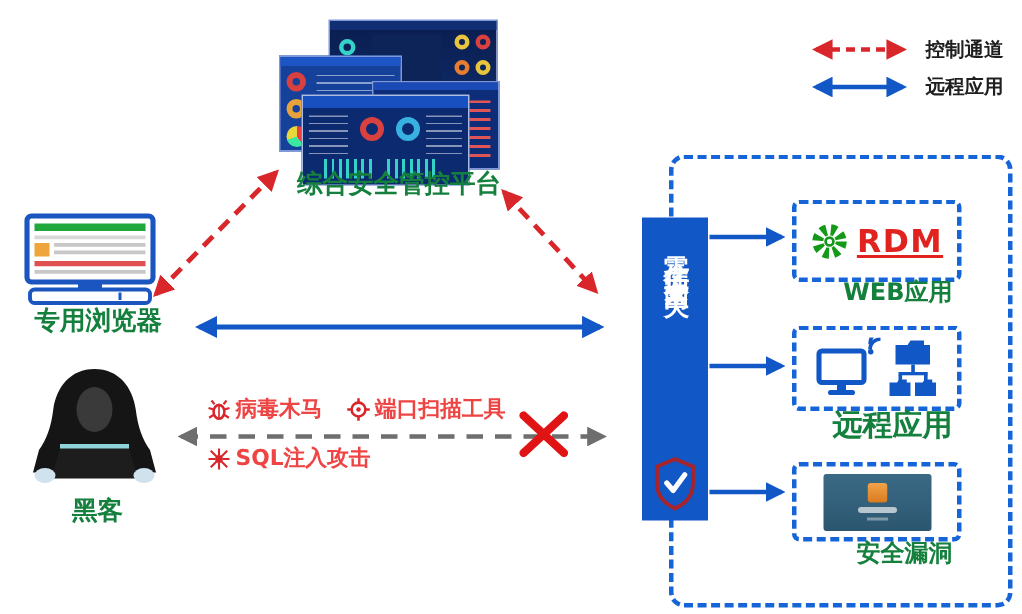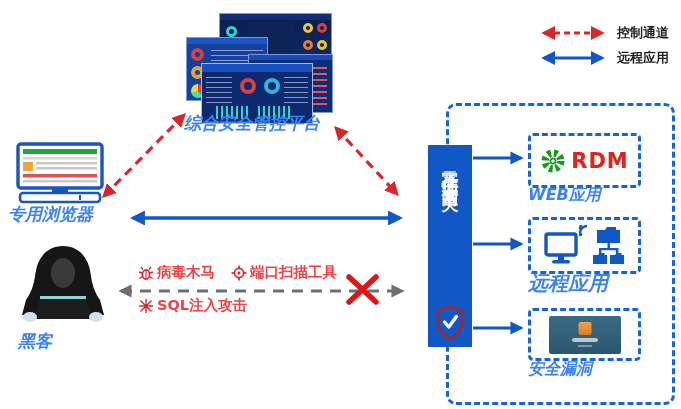--- a/index.html
+++ b/index.html
@@ -1,33 +1,33 @@
 <!DOCTYPE html>
 <html><head>
 <meta charset="utf-8">
 <style>
   html,body{margin:0;padding:0;background:#fff;}
   .canvas{position:relative;width:681px;height:409px;background:#fff;overflow:hidden;
           font-family:"DejaVu Sans","Liberation Sans",sans-serif;color:#1f1f1f;}
   .abs{position:absolute;}
-  .lbl{position:absolute;font-weight:bold;color:#3b82f6;text-align:left;line-height:1.15;font-style:italic;}
+  .lbl{position:absolute;font-weight:bold;color:#15803d;text-align:right;line-height:1.15;}
 
   
   .zone{position:absolute;left:446px;top:103px;width:223px;height:296px;
         border:3px dashed #1565d8;border-radius:10px;}
   .gateway-bar{position:absolute;left:428px;top:145px;width:44px;height:202px;
         background:#1257c6;display:flex;justify-content:center;}
   .gateway-label{writing-mode:vertical-rl;text-orientation:upright;font-size:17px;
         font-weight:bold;color:#fff;letter-spacing:4px;line-height:1;margin-top:12px;}
   .shield{position:absolute;left:50%;bottom:6px;transform:translateX(-50%);}
 
   .svc-box{position:absolute;left:528px;width:107px;background:#fff;
         border:3px dashed #1565d8;border-radius:5px;display:flex;align-items:center;justify-content:center;}
   .rdm-wrap{display:flex;align-items:center;gap:5px;}
-  .rdm-text{font-size:21px;font-weight:800;color:#e0231e;letter-spacing:1px;}
+  .rdm-text{font-size:21px;font-weight:800;color:#e0231e;letter-spacing:1px;text-decoration:underline;}
 
   .rd-thumb{width:72px;height:38px;border-radius:2px;position:relative;
         background:linear-gradient(180deg,#3a6a85,#2c5670);}
   .rd-avatar{position:absolute;left:50%;top:6px;transform:translateX(-50%);width:13px;height:13px;
         border-radius:2px;background:linear-gradient(180deg,#f2a24a,#d97b1e);}
   .rd-bar{position:absolute;left:50%;top:22px;transform:translateX(-50%);width:26px;height:4px;
         border-radius:2px;background:#b7c6cf;}
   .rd-bar2{position:absolute;left:50%;top:29px;transform:translateX(-50%);width:14px;height:2px;
         background:#7f98a6;}
 

